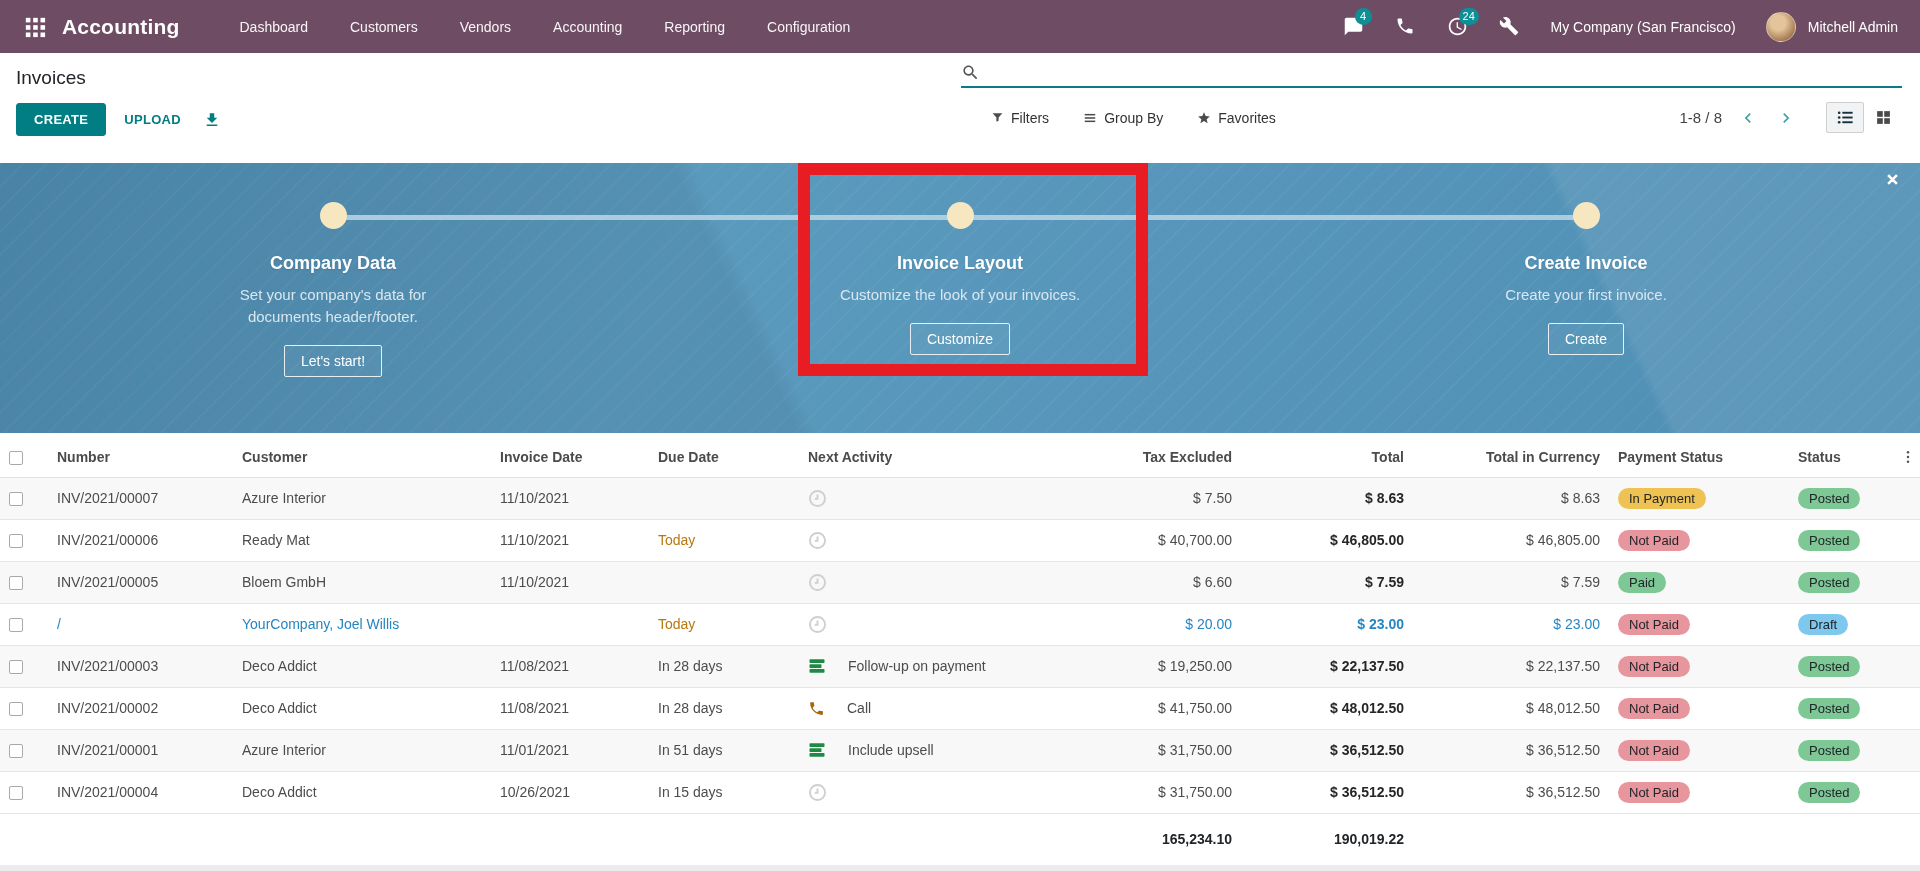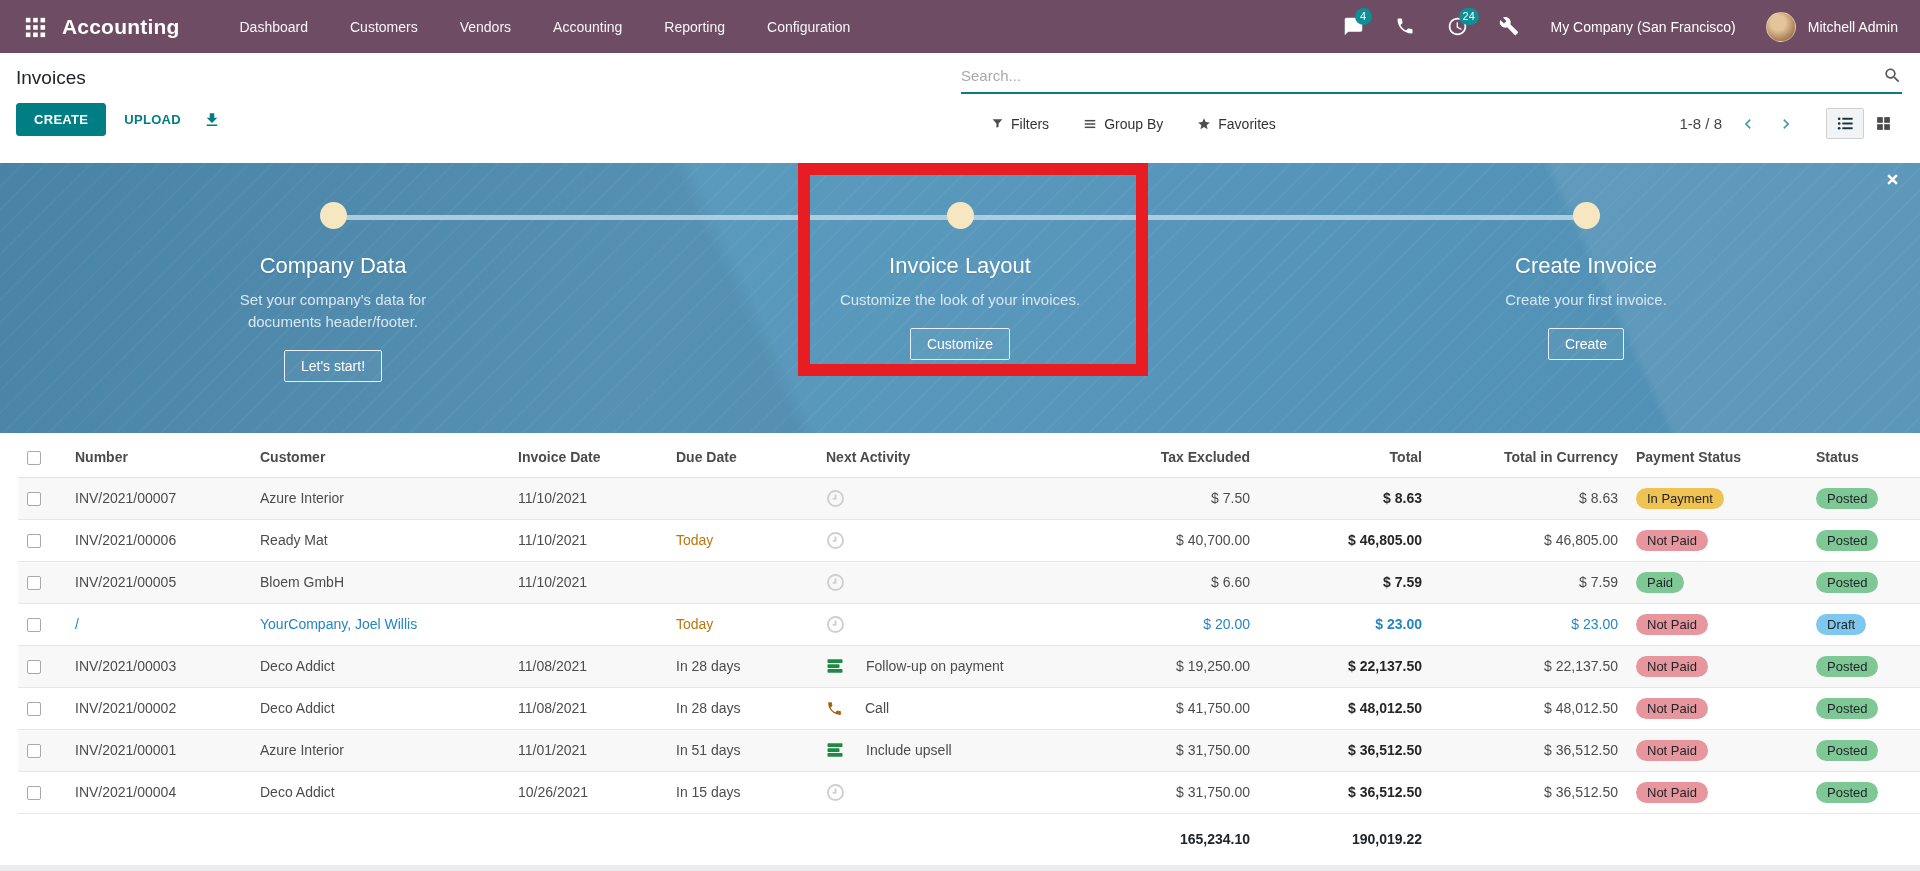--- a/index.html
+++ b/index.html
@@ -48,28 +48,28 @@
   
   .banner { position:relative; height:270px; flex:none; overflow:hidden;
     background:linear-gradient(115deg,#4d8bb0 0%, #5a9abd 35%, #5796ba 60%, #4f8fb4 100%); }
   .banner::before { content:""; position:absolute; inset:0;
     background:
       linear-gradient(245deg, rgba(255,255,255,.07) 0 18%, rgba(0,0,0,0) 18.5% 60%, rgba(0,0,0,.06) 61%),
       repeating-linear-gradient(135deg, rgba(255,255,255,.035) 0 2px, rgba(0,0,0,0) 2px 16px); }
   .bline { position:absolute; top:52px; left:333px; width:1253px; height:5px; background:#bcd6e4; opacity:.85; border-radius:2px; }
   .bstep { position:absolute; top:39px; width:340px; display:flex; flex-direction:column; align-items:center; z-index:2; }
   .bdot { width:27px; height:27px; border-radius:50%; background:#f6e7c1; margin-bottom:24px; }
-  .btitle { color:#fff; font-size:22px; font-weight:normal; margin-bottom:10px; text-shadow:0 1px 2px rgba(0,0,0,.12); }
+  .btitle { color:#fff; font-size:18px; font-weight:bold; margin-bottom:10px; text-shadow:0 1px 2px rgba(0,0,0,.12); }
   .bsub { color:#d9e7f0; font-size:15px; text-align:center; line-height:1.45; white-space:pre-line; margin-bottom:17px; }
   .bbtn { background:rgba(255,255,255,.04); border:1px solid #e9eef2; color:#fff; font-size:14px; padding:7px 16px; cursor:pointer; border-radius:2px; }
   .red-box { position:absolute; left:798px; top:0; width:350px; height:213px; border:12px solid #e81c23; z-index:3; pointer-events:none; }
   .banner-close { position:absolute; top:9px; right:20px; color:#fff; z-index:4; cursor:pointer; }
 
   
-  .table-wrap { background:#fff; flex:none; margin-top:4px;padding-left:18px; }
+  .table-wrap { background:#fff; flex:none; margin-top:4px; }
   table { width:1920px; border-collapse:collapse; table-layout:fixed; font-size:14px; }
   thead th { height:40px; text-align:left; color:#4b4b4b; font-weight:bold; border-bottom:1px solid #e0e0e0; padding:0 9px; white-space:nowrap; }
   th.r, td.r { text-align:right; }
   tbody td { height:42px; border-bottom:1px solid #e6e6e6; padding:0 9px; white-space:nowrap; overflow:hidden; color:#4c4c4c; }
   tbody tr:nth-child(odd) td { background:#f8f8f8; }
   tbody tr { cursor:pointer; }
   td.c-total { font-weight:bold; color:#262626; }
   .chk { display:inline-block; width:14px; height:14px; border:1px solid #a9a9a9; border-radius:2px; background:#fff; vertical-align:middle; cursor:pointer; }
   .today { color:#b9770f; }
   .link { color:#2586c1; }
@@ -148,21 +148,20 @@
       <button class="btn-upload">UPLOAD</button>
       <span class="dl-icon">
           <svg width="18" height="18" viewBox="0 0 24 24" fill="currentColor">
             <path d="M19 9h-4V3H9v6H5l7 7 7-7zM5 18v2h14v-2H5z"></path>
           </svg>
         </span>
     </div>
   </div>
   <div class="control-right">
     <div class="searchbox">
-      <input type="text" placeholder="Search..." style="">
       <span class="search-icon">
           <svg width="19" height="19" viewBox="0 0 24 24" fill="currentColor">
             <path d="M15.5 14h-.79l-.28-.27C15.41 12.59 16 11.11 16 9.5 16 5.91 13.09 3 9.5 3S3 5.91 3 9.5 5.91 16 9.5 16c1.61 0 3.09-.59 4.23-1.57l.27.28v.79l5 4.99L20.49 19l-4.99-5zm-6 0C7.01 14 5 11.99 5 9.5S7.01 5 9.5 5 14 7.01 14 9.5 11.99 14 9.5 14z"></path>
           </svg>
         </span>
     </div>
     <div class="ctrl-row">
       <div class="filter-group">
         <span class="fbtn">
           <span class="fic">

